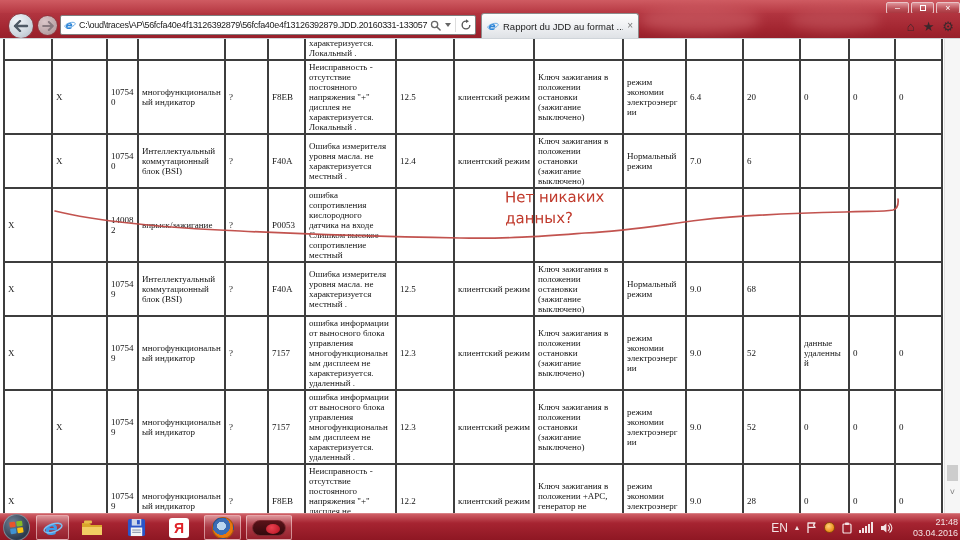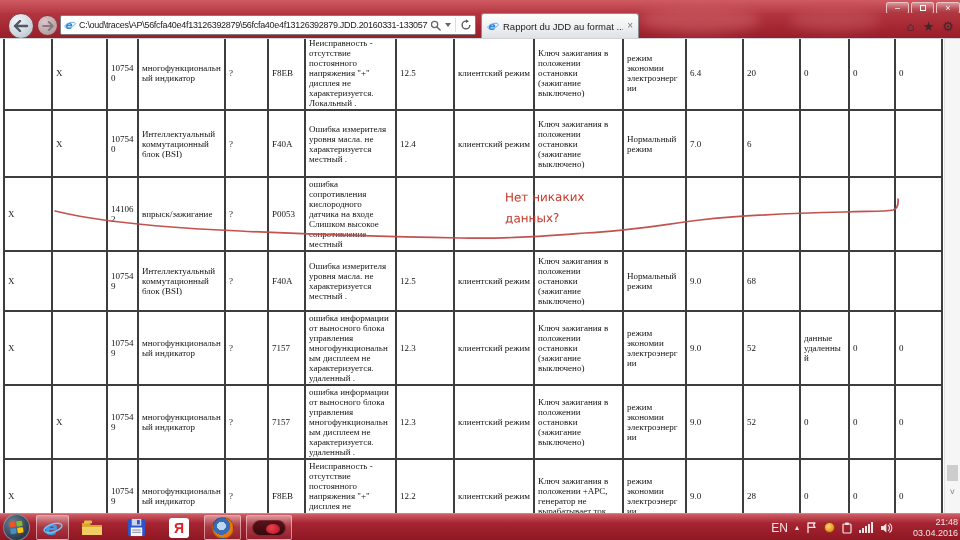--- a/index.html
+++ b/index.html
@@ -62,21 +62,21 @@
   table.fault tr:nth-child(1) { height:24px; }
   table.fault tr:nth-child(2) { height:67px; }
   table.fault tr:nth-child(3) { height:50px; }
   table.fault tr:nth-child(4) { height:60px; }
   table.fault tr:nth-child(5) { height:49px; }
   table.fault tr:nth-child(6) { height:65px; }
   table.fault tr:nth-child(7) { height:72px; }
   table.fault tr:nth-child(8) { height:73px; }
 
   .annotation-text { position:absolute; left:505px; top:148px; width:105px;
-    font-family:"DejaVu Sans", sans-serif; font-size:12px; line-height:21px;
+    font-family:"DejaVu Sans", sans-serif; font-size:15px; line-height:21px;
     transform:rotate(-0.5deg); pointer-events:none; }
   .redline { position:absolute; left:0; top:0; pointer-events:none; }
 
   .vscroll { position:absolute; right:0; top:0; width:16px; height:475px;
     background:#f6f6f6; border-left:1px solid #e2e2e2; }
   .vthumb { position:absolute; left:2px; top:426px; width:11px; height:16px; background:#cdcdcd; }
   .varrow { position:absolute; left:1px; top:446px; width:13px; height:15px;
     color:#7a7a7a; font-size:9px; text-align:center; line-height:15px; }
 
   
@@ -188,20 +188,38 @@
           <col style="width:63px">
           <col style="width:57px">
         <col style="width:57px">
           <col style="width:49px">
           <col style="width:46px">
           <col style="width:47px">
       </colgroup>
       <tbody>
           <tr>
             <td></td>
+            <td></td>
+            <td></td>
+            <td></td>
+            <td></td>
+            <td></td>
+            <td>характеризуется. Локальный .</td>
+            <td></td>
+            <td></td>
+            <td></td>
+            <td></td>
+            <td></td>
+            <td></td>
+            <td></td>
+            <td></td>
+            <td></td>
+          </tr>
+          <tr>
+            <td></td>
             <td>X</td>
             <td>107540</td>
             <td>многофункциональный индикатор</td>
             <td>?</td>
             <td>F8EB</td>
             <td>Неисправность - отсутствие постоянного напряжения "+" дисплея не характеризуется. Локальный .</td>
             <td>12.5</td>
             <td>клиентский режим</td>
             <td>Ключ зажигания в положении остановки (зажигание выключено)</td>
             <td>режим экономии электроэнергии</td>
@@ -225,21 +243,21 @@
             <td>Нормальный режим</td>
             <td>7.0</td>
             <td>6</td>
             <td></td>
             <td></td>
             <td></td>
           </tr>
           <tr>
             <td>X</td>
             <td></td>
-            <td>141062</td>
+            <td>140082</td>
             <td>впрыск/зажигание</td>
             <td>?</td>
             <td>P0053</td>
             <td>ошибка сопротивления кислородного датчика на входе Слишком высокое сопротивление местный</td>
             <td></td>
             <td></td>
             <td></td>
             <td></td>
             <td></td>
             <td></td>

